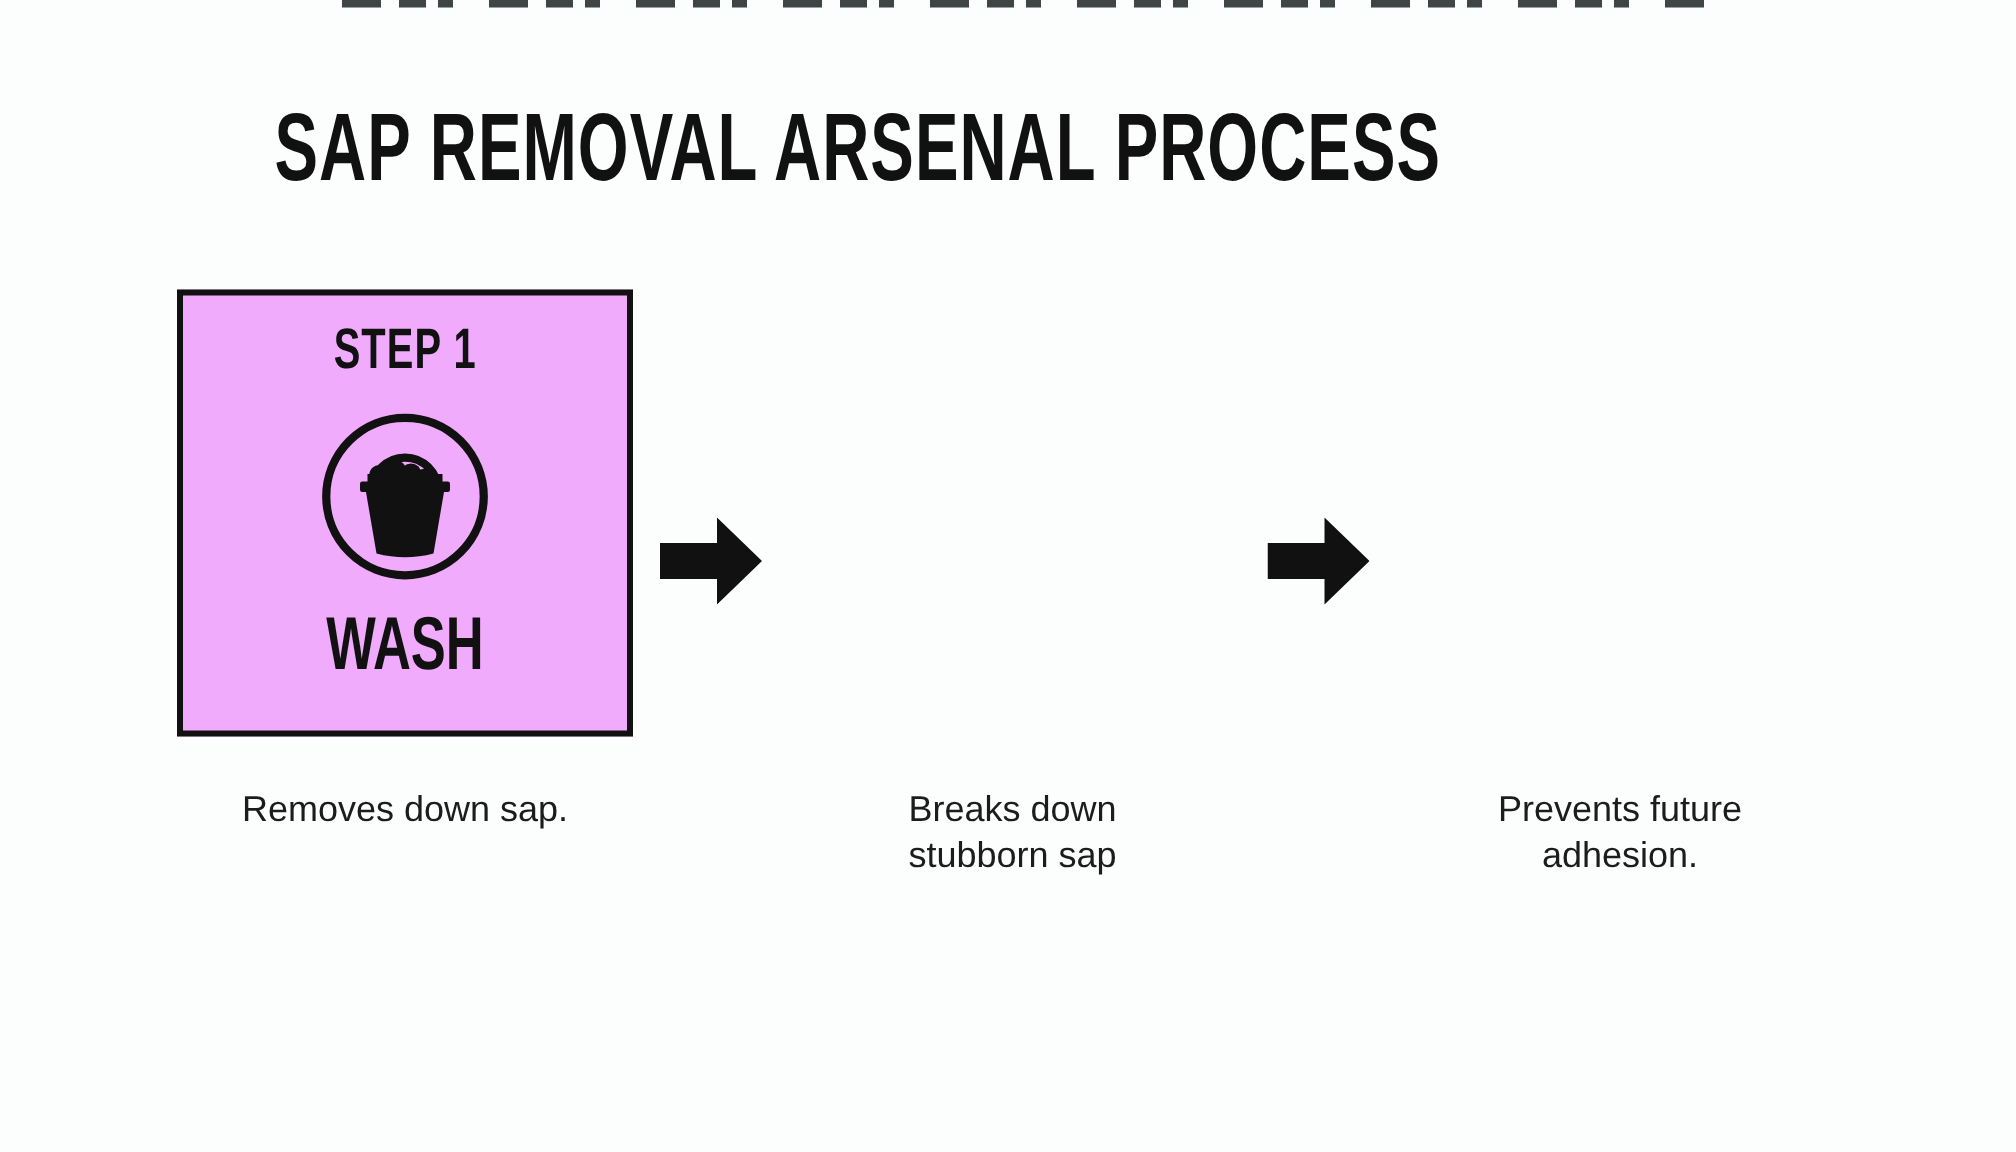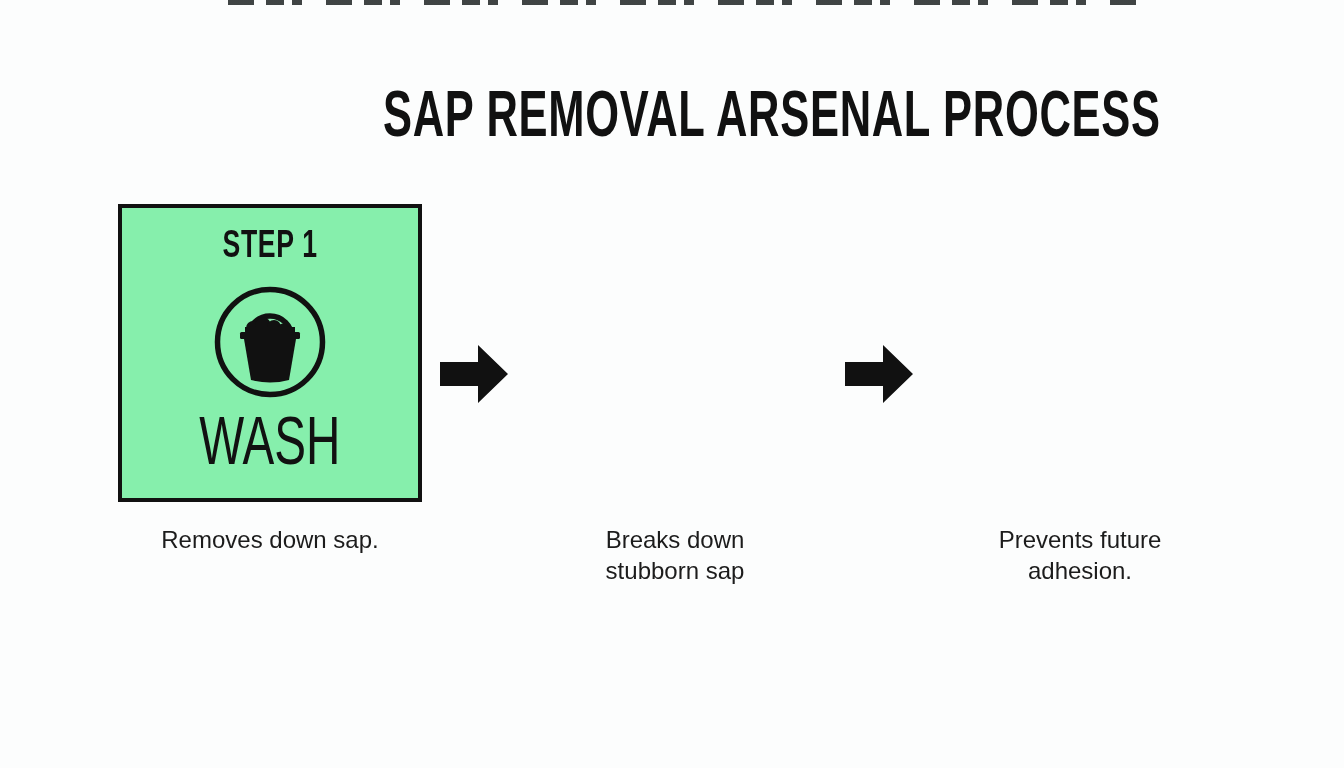--- a/index.html
+++ b/index.html
@@ -14,33 +14,33 @@
     background:
       repeating-linear-gradient(90deg,
         #262b2b 0 26px, transparent 26px 38px,
         #262b2b 38px 56px, transparent 56px 64px,
         #262b2b 64px 74px, transparent 74px 98px);
   }
   .cond { display:inline-block; transform:scaleX(.68); transform-origin:50% 50%; white-space:nowrap; }
   .cond-step { display:inline-block; transform:scaleX(.70); transform-origin:50% 50%; white-space:nowrap; }
 
   .title {
-    position:absolute; top:82px; left:0; width:100%;
-    text-align:right; font-size:64px; font-weight:700;
+    position:absolute; top:66px; left:0; width:100%;
+    text-align:left; font-size:64px; font-weight:700;
     letter-spacing:1px; line-height:1; margin:0; white-space:nowrap;
   }
 
   .step-box {
-    position:absolute; top:204px; width:304px; height:298px;
+    position:absolute; top:193px; width:304px; height:298px;
     box-sizing:border-box; border:4px solid #111111;
-    background:#86efac; text-align:center;
+    background:#f0abfc; text-align:center;
   }
   .step-label { margin-top:14px; font-size:38px; font-weight:700; letter-spacing:1px; line-height:44px; }
   .icon-wrap  { margin-top:16px; height:120px; display:flex; justify-content:center; align-items:center; }
-  .step-name  { margin-top:12px; font-size:68px; font-weight:400; line-height:52px; }
+  .step-name  { margin-top:12px; font-size:50px; font-weight:700; line-height:52px; }
 
   .arrow { position:absolute; top:345px; width:68px; height:58px; }
 
   .caption {
     position:absolute; top:524px; width:304px;
     text-align:center; font-size:24px; line-height:31px; color:#1c1c1c;
   }
   .cap-line { display:block; }
 
   .pos-box-1 { left:118px; }  .pos-box-2 { left:523px; }  .pos-box-3 { left:928px; }

